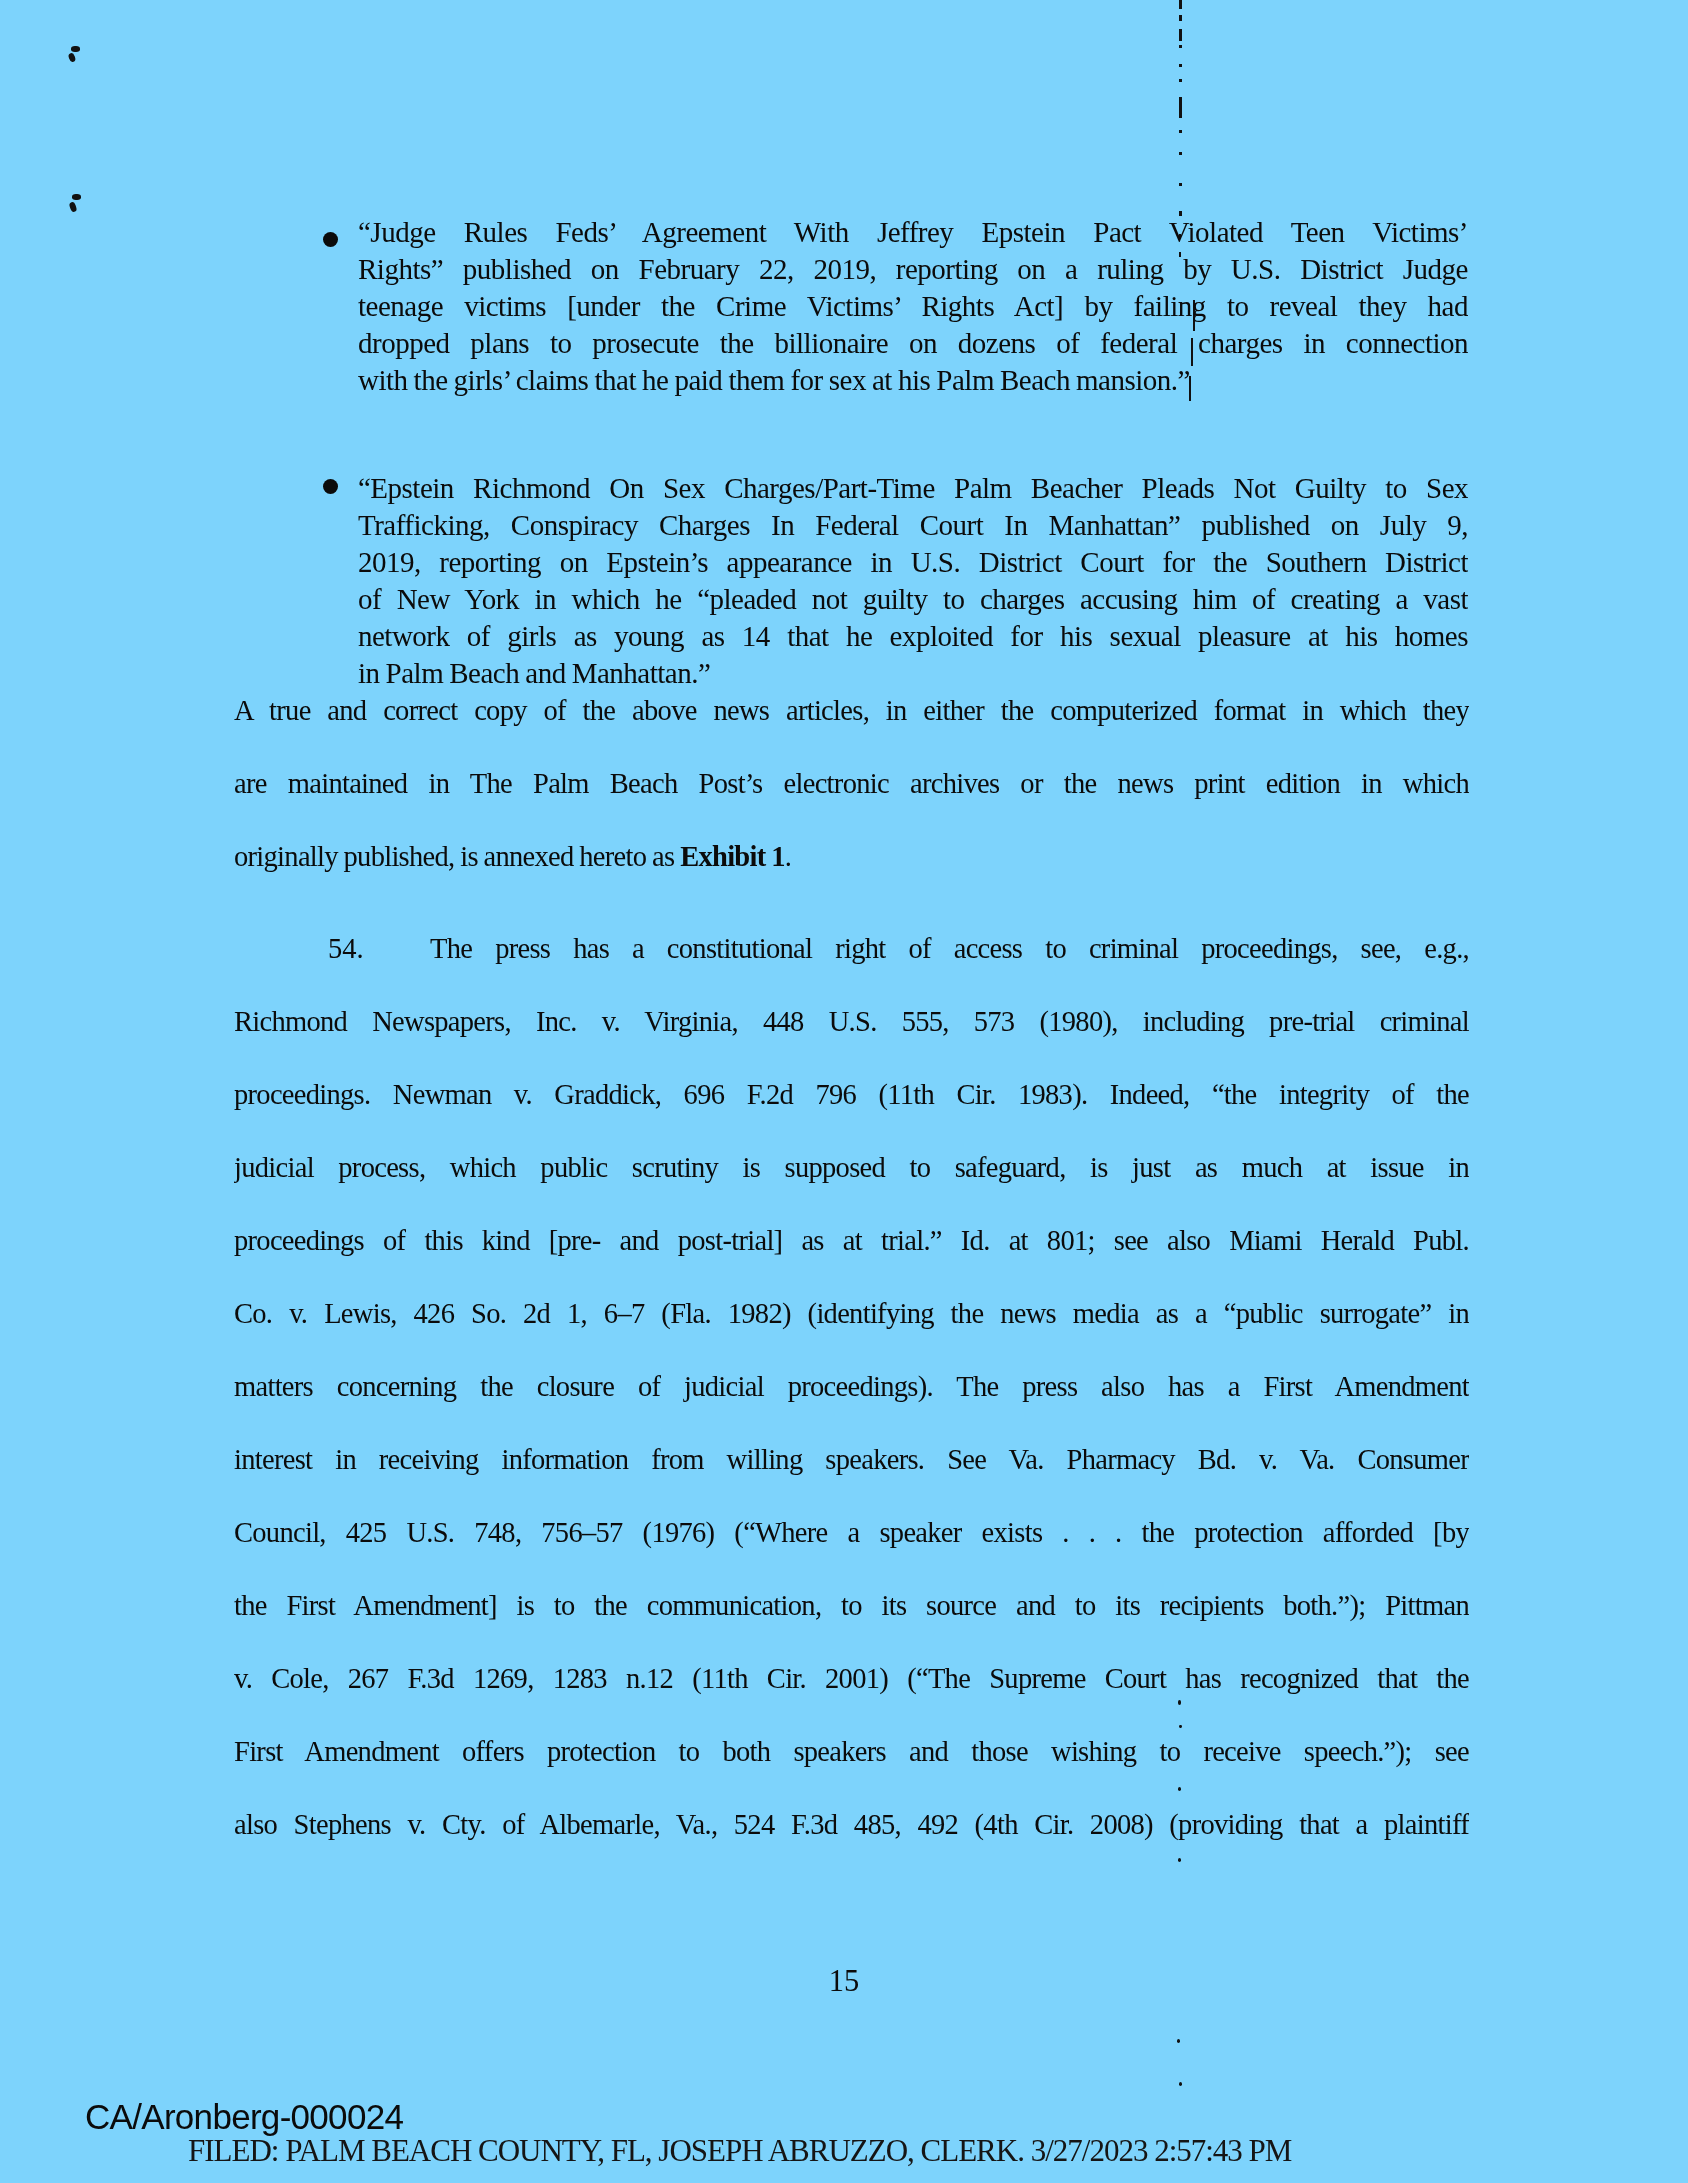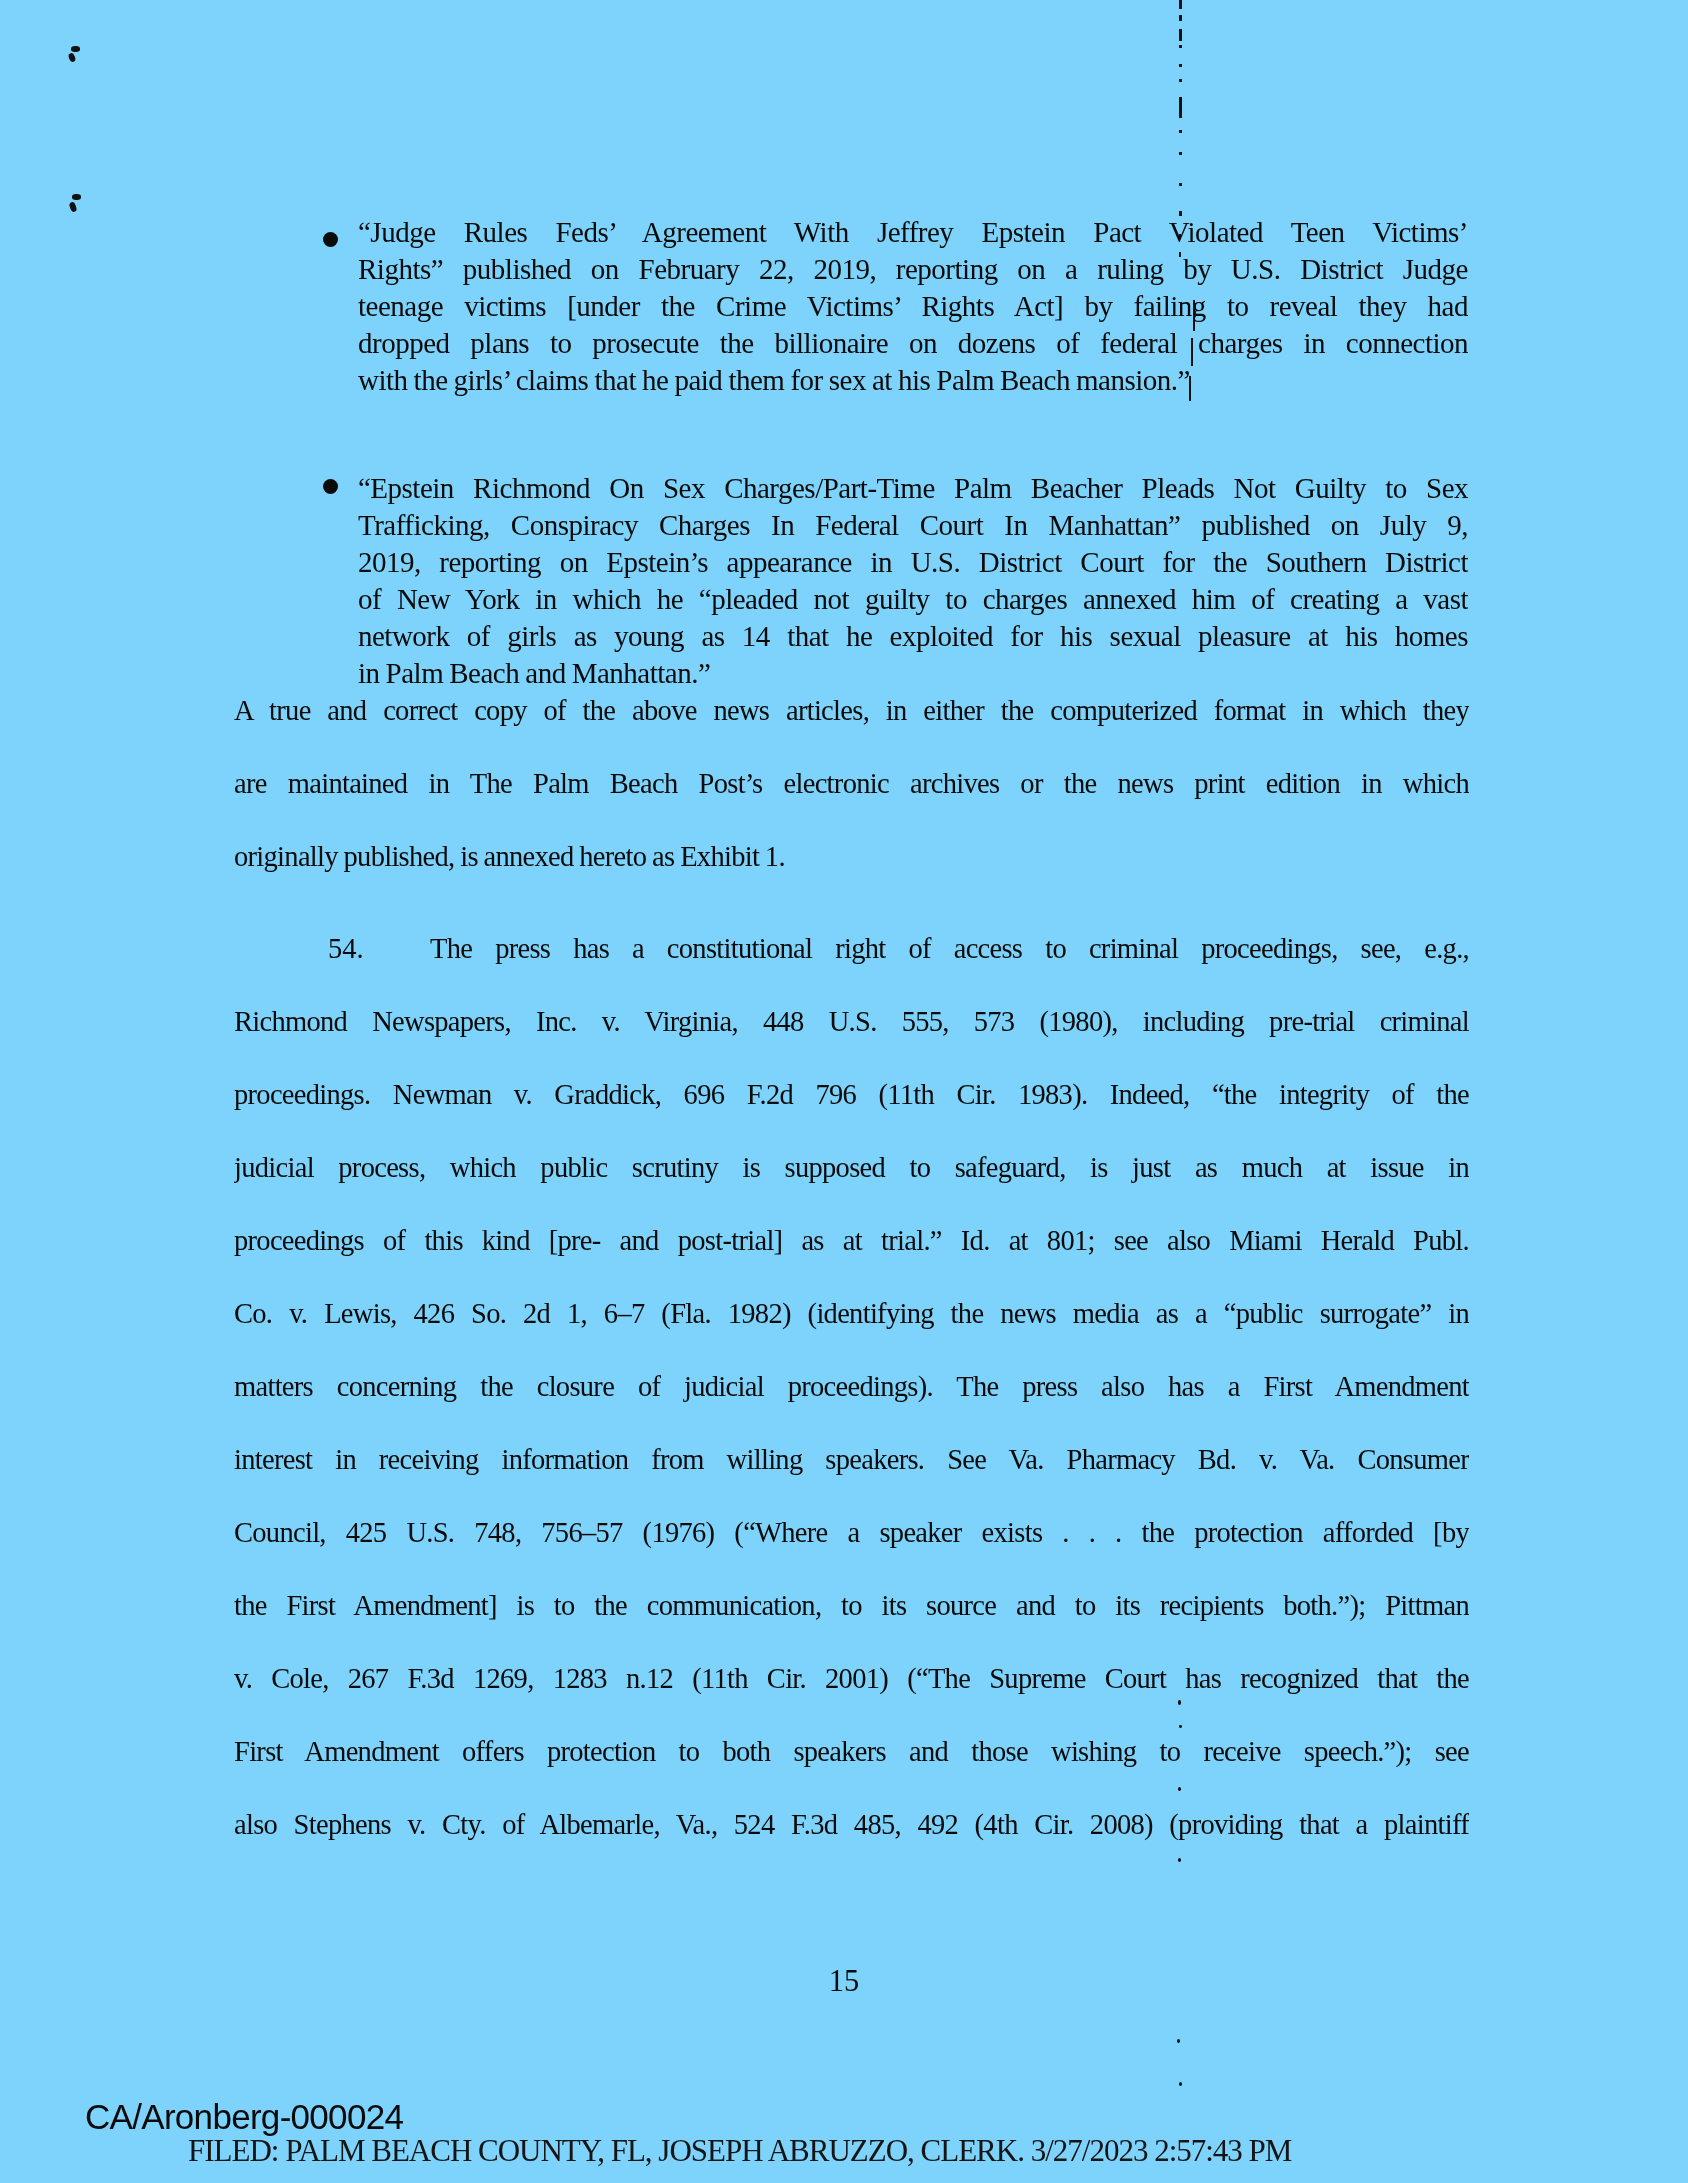--- a/index.html
+++ b/index.html
@@ -32,21 +32,21 @@
     line-height:73px;
     height:73px;
     overflow:hidden;
     letter-spacing:-0.7px;
     word-spacing:-0.7px;
     text-align:justify;
     text-align-last:justify;
   }
   .pline.last{text-align-last:left;}
   .it{}
-  .bd{font-weight:normal;}
+  .bd{font-weight:bold;}
   .num{display:inline-block;width:102px;margin-left:94px;letter-spacing:0;}
   .bullet-dot{
     position:absolute;
     width:15.3px;height:15.3px;
     background:#0b0b0b;
     border-radius:50%;
   }
   .page-number{
     position:absolute;
     top:1966px;left:0;width:100%;
@@ -118,21 +118,21 @@
       <div class="bline"><span>teenage victims [under the Crime Victims’ Rights Act] by failing to reveal they had</span></div>
       <div class="bline"><span>dropped plans to prosecute the billionaire on dozens of federal charges in connection</span></div>
       <div class="bline last"><span>with the girls’ claims that he paid them for sex at his Palm Beach mansion.”</span></div>
     </div>
 
   <span class="bullet-dot" style="left:323px;top:479px;"></span>
   <div class="btext" style="left:358px;top:470px;">
       <div class="bline"><span>“Epstein Richmond On Sex Charges/Part-Time Palm Beacher Pleads Not Guilty to Sex</span></div>
       <div class="bline"><span>Trafficking, Conspiracy Charges In Federal Court In Manhattan” published on July 9,</span></div>
       <div class="bline"><span>2019, reporting on Epstein’s appearance in U.S. District Court for the Southern District</span></div>
-      <div class="bline"><span>of New York in which he “pleaded not guilty to charges annexed him of creating a vast</span></div>
+      <div class="bline"><span>of New York in which he “pleaded not guilty to charges accusing him of creating a vast</span></div>
       <div class="bline"><span>network of girls as young as 14 that he exploited for his sexual pleasure at his homes</span></div>
       <div class="bline last"><span>in Palm Beach and Manhattan.”</span></div>
     </div>
 
   <div class="ptext" style="left:234px;top:674px;">
       <div class="pline"><span>A true and correct copy of the above news articles, in either the computerized format in which they</span></div>
       <div class="pline"><span>are maintained in </span><span class="it">The Palm Beach Post</span><span>’s electronic archives or the news print edition in which</span></div>
       <div class="pline last"><span>originally published, is annexed hereto as </span><span class="bd">Exhibit 1</span><span>.</span></div>
     </div>
 

